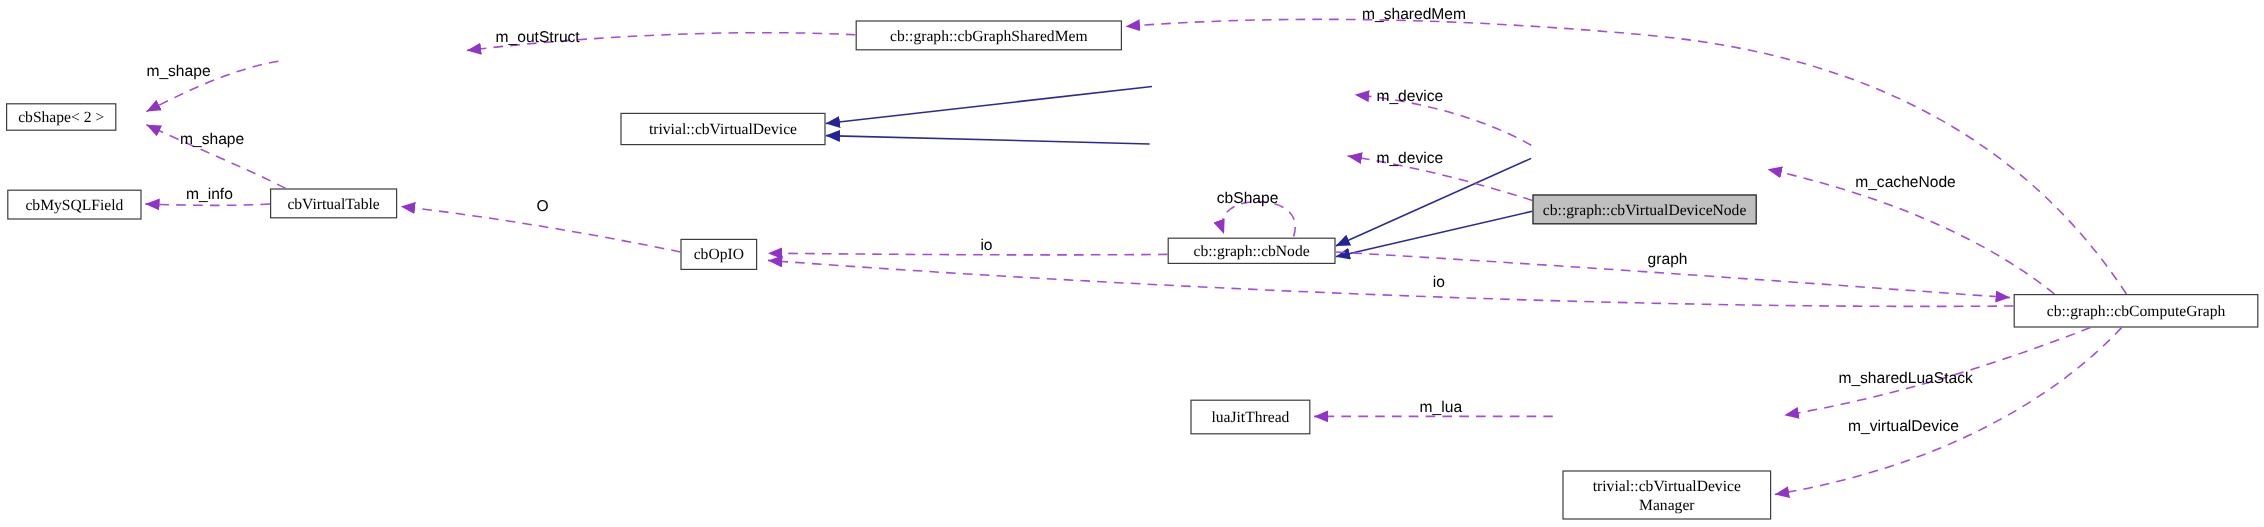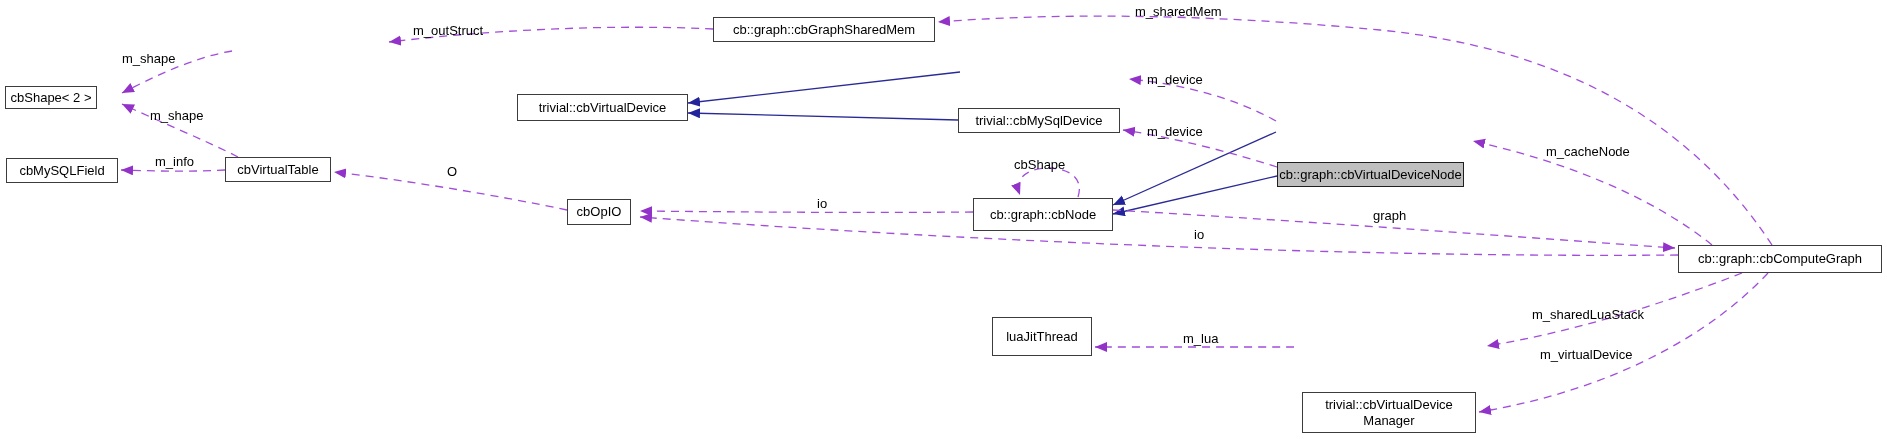--- a/index.html
+++ b/index.html
@@ -17,20 +17,21 @@
     box-sizing:border-box;
     background:#ffffff;
     border:1.2px solid #3c3c3c;
     color:#000000;
     font-size:13px;
     display:flex;align-items:center;justify-content:center;
     text-align:center;
     white-space:pre-line;
     line-height:1.22;
     cursor:pointer;
+    font-family:Liberation Serif, serif;
   }
   .node.highlight{
     background:#bfbfbf;
     border:1.6px solid #1f1f1f;
     cursor:default;
   }
   .elabel{
     position:absolute;
     z-index:3;
     color:#000000;
@@ -76,26 +77,25 @@
     <path class="usage" d="M 1294,347 C 1230,347 1160,347 1095,347" marker-end="url(#arrowU)"></path>
     <path class="usage" d="M 1742,273 C 1660,305 1572,332 1487,346" marker-end="url(#arrowU)"></path>
     <path class="usage" d="M 1768,273 C 1710,335 1612,390 1479,412" marker-end="url(#arrowU)"></path>
   </svg>
 
   <div class="node" style="left:5px;top:86px;width:92px;height:23px">cbShape&lt; 2 &gt;</div>
   <div class="node" style="left:6px;top:158px;width:112px;height:25px">cbMySQLField</div>
   <div class="node" style="left:225px;top:157px;width:106px;height:25px">cbVirtualTable</div>
   <div class="node" style="left:517px;top:94px;width:171px;height:27px">trivial::cbVirtualDevice</div>
   <div class="node" style="left:713px;top:17px;width:222px;height:25px">cb::graph::cbGraphSharedMem</div>
-  <div class="node" style="left:958px;top:108px;width:162px;height:25px">trivial::cbMySqlDevice</div>
   <div class="node" style="left:567px;top:199px;width:64px;height:26px">cbOpIO</div>
-  <div class="node" style="left:973px;top:198px;width:140px;height:33px">cb::graph::cbNode</div>
+  <div class="node" style="left:973px;top:198px;width:140px;height:22px">cb::graph::cbNode</div>
   <div class="node highlight" style="left:1277px;top:162px;width:187px;height:25px">cb::graph::cbVirtualDeviceNode</div>
   <div class="node" style="left:1678px;top:245px;width:204px;height:28px">cb::graph::cbComputeGraph</div>
-  <div class="node" style="left:992px;top:317px;width:100px;height:39px">luaJitThread</div>
+  <div class="node" style="left:992px;top:333px;width:100px;height:29px">luaJitThread</div>
   <div class="node" style="left:1302px;top:392px;width:174px;height:41px">trivial::cbVirtualDevice
 Manager</div>
 
   <span class="elabel" style="left:122px;top:51px">m_shape</span>
   <span class="elabel" style="left:150px;top:108px">m_shape</span>
   <span class="elabel" style="left:155px;top:154px">m_info</span>
   <span class="elabel" style="left:413px;top:23px">m_outStruct</span>
   <span class="elabel" style="left:1135px;top:4px">m_sharedMem</span>
   <span class="elabel" style="left:1147px;top:72px">m_device</span>
   <span class="elabel" style="left:1147px;top:124px">m_device</span>

